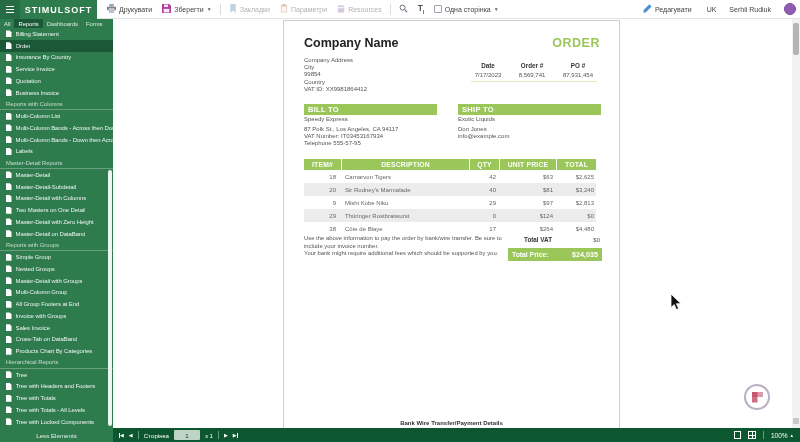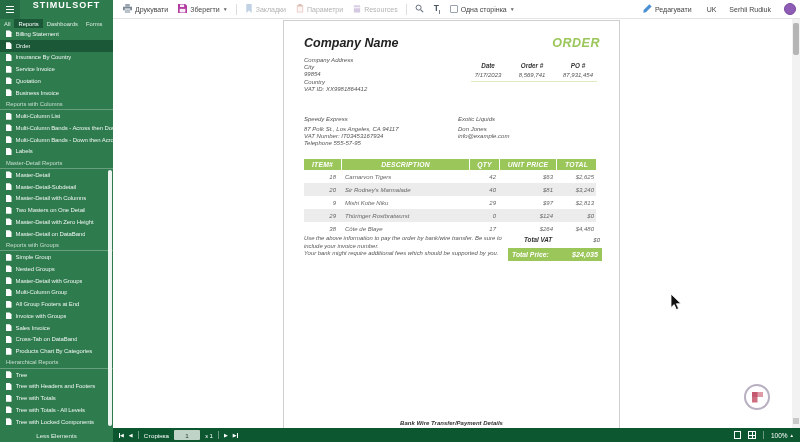--- a/index.html
+++ b/index.html
@@ -2,21 +2,21 @@
 <html><head>
 <meta charset="utf-8">
 <style>
   * { margin:0; padding:0; box-sizing:border-box; }
   html,body { width:800px; height:442px; }
   body { font-family:"Liberation Sans","DejaVu Sans",sans-serif; background:#fff; overflow:hidden; }
   #app { position:absolute; left:0; top:0; width:800px; height:442px; background:#fff; overflow:hidden; }
 
   
   .topbar { position:absolute; left:0; top:0; width:800px; height:19px; background:#fff; border-bottom:1px solid #e3e3e3; display:flex; z-index:20; }
-  .logo-block { width:113px; height:19px; background:#2E7B4E; display:flex; align-items:flex-start; flex-shrink:0; }
+  .logo-block { width:97px; height:19px; background:#2E7B4E; display:flex; align-items:center; flex-shrink:0; }
   .burger { width:20px; height:19px; background:#256B44; display:flex; flex-direction:column; justify-content:center; align-items:center; gap:1.5px; cursor:pointer; }
   .burger i { display:block; width:8px; height:1.2px; background:#fff; }
   .logo-text { flex:1; text-align:center; color:#fff; font-size:9px; font-weight:bold; letter-spacing:1px; }
   .toolbar { flex:1; display:flex; align-items:center; padding-left:5px; }
   .tb-btn { display:flex; align-items:center; gap:3px; padding:0 5px; height:19px; font-size:7px; color:#444; cursor:pointer; white-space:nowrap; }
   .tb-btn.disabled { opacity:.42; cursor:default; }
   .tb-sep { width:1px; height:11px; background:#ddd; margin:0 3px; }
   .chev { font-size:5px; color:#666; }
   .ti-icon { font-size:8.5px; font-weight:bold; color:#4A5560; line-height:1; }
   .ti-icon sub { font-size:5px; }
@@ -51,21 +51,21 @@
   .pg-input { width:26px; height:9.5px; background:#BFD3C6; border-radius:1px; color:#173527; font-size:6.2px; display:flex; align-items:center; justify-content:center; cursor:text; }
   .zoomctrl { position:absolute; right:6px; top:0; height:14px; display:flex; align-items:center; gap:7px; color:#fff; }
   .fit-ico { width:7px; height:8px; border:1px solid #fff; cursor:pointer; }
   .fit-ico.grid { width:8px; height:8px; position:relative; }
   .fit-ico.grid::before { content:''; position:absolute; left:3px; top:0; width:1px; height:100%; background:#fff; }
   .fit-ico.grid::after { content:''; position:absolute; top:3px; left:0; width:100%; height:1px; background:#fff; }
   .zoom-label { font-size:6.5px; display:flex; align-items:center; gap:2px; cursor:pointer; }
   .zoom-label .up { font-size:4.5px; }
 
   
-  .page { position:absolute; left:283px; top:20px; width:337px; height:412px; background:#fff; border:1px solid #CFCFCF;font-style:italic; }
+  .page { position:absolute; left:283px; top:20px; width:337px; height:412px; background:#fff; border:1px solid #CFCFCF; }
   .inv-company { position:absolute; left:20px; top:15px; font-size:12.5px; font-weight:bold; color:#222; }
   .inv-order { position:absolute; right:19px; top:15px; font-size:12.5px; font-weight:bold; color:#9BC65A; letter-spacing:.5px; }
   .inv-addr { position:absolute; left:20px; top:36px; font-size:6px; line-height:7.2px; color:#555; }
   .inv-info { position:absolute; right:22px; top:41px; display:flex; gap:10px; text-align:center; padding-bottom:3px; border-bottom:1px solid #DCEBC2; }
   .inv-info .col { display:flex; flex-direction:column; gap:2.5px; }
   .inv-info .col.c0 { width:34px; } .inv-info .col.c1 { width:34px; } .inv-info .col.c2 { width:38px; }
   .inv-info .h { font-size:6.3px; font-weight:bold; color:#333; }
   .inv-info .v { font-size:6px; color:#555; white-space:nowrap; }
   .addr-bar { position:absolute; top:83px; height:11px; background:#9BC65A; color:#fff; font-size:7.5px; font-weight:bold; line-height:11px; padding-left:4px; letter-spacing:.3px; }
   .bar-bill { left:20px; width:133px; } .bar-ship { left:174px; width:143px; }
@@ -339,20 +339,22 @@
         </div>
       <div class="col c1">
           <span class="h">Order #</span>
           <span class="v">8,569,741</span>
         </div>
       <div class="col c2">
           <span class="h">PO #</span>
           <span class="v">87,931,454</span>
         </div>
     </div>
+    <div class="addr-bar bar-bill">BILL TO</div>
+    <div class="addr-bar bar-ship">SHIP TO</div>
     <div class="addr-lines lines-bill">
       <div>Speedy Express</div>
       <div>87 Polk St., Los Angeles, CA 94117</div>
       <div>VAT Number: IT03453167934</div>
       <div>Telephone 555-57-95</div>
     </div>
     <div class="addr-lines lines-ship">
       <div>Exotic Liquids</div>
       <div>Don Jones</div>
       <div>info@example.com</div>

